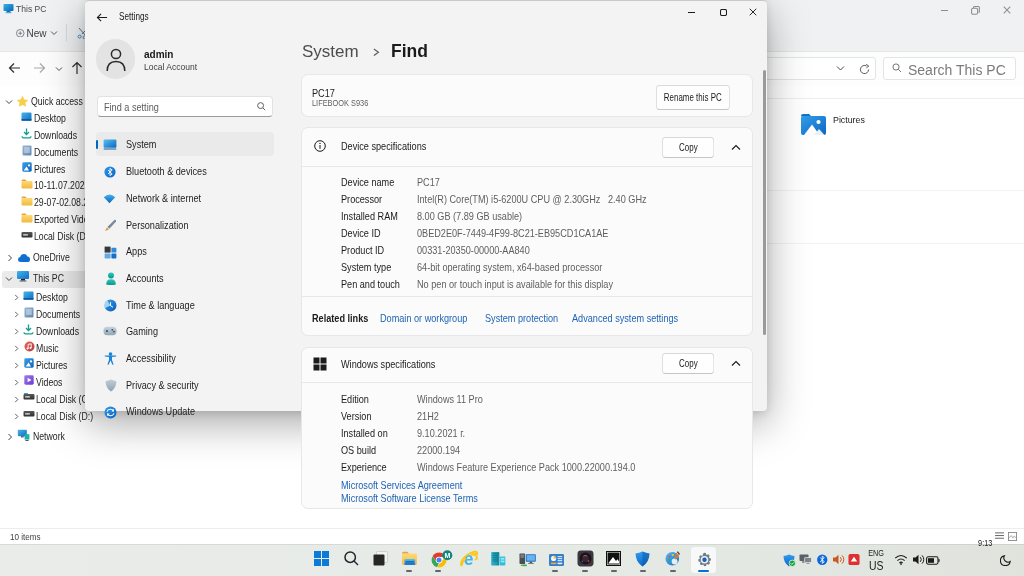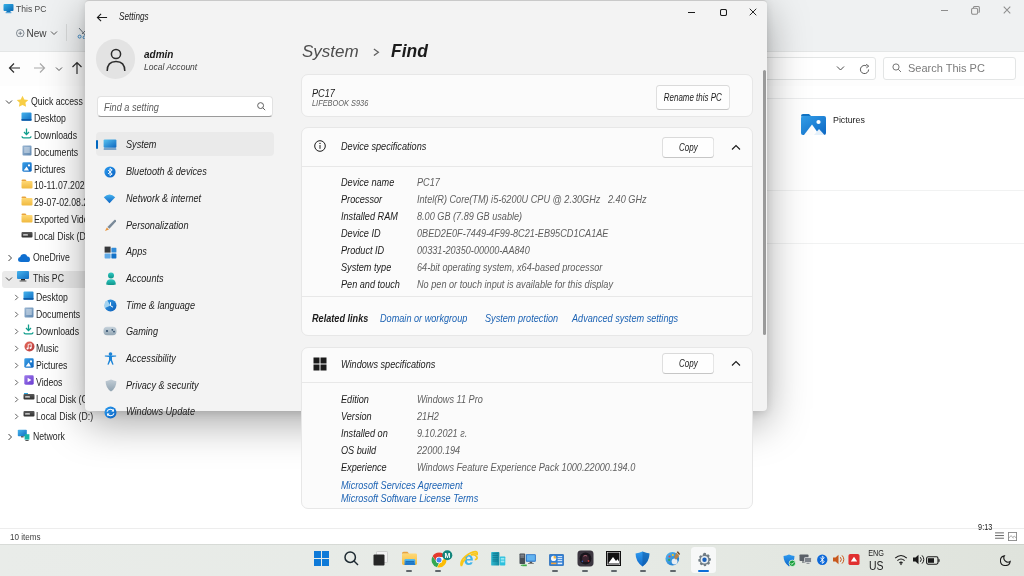--- a/index.html
+++ b/index.html
@@ -79,21 +79,21 @@
   <svg class="abs" style="left:859px;top:63.5px" width="11" height="11" viewBox="0 0 14 14">
     <path d="M12.2 7 A5.2 5.2 0 1 1 9.6 2.5" fill="none" stroke="#4f4f4f" stroke-width="1.2"></path>
     <path d="M9.2 0.4 L12.4 2.7 L9.4 4.9" fill="none" stroke="#4f4f4f" stroke-width="1.2"></path>
   </svg>
 
   <div class="abs" style="left:883px;top:57px;width:133px;height:23px;background:#fff;border:1px solid #e3e5e5;border-radius:3px;"></div>
   <svg class="abs" style="left:892px;top:63px" width="10" height="10" viewBox="0 0 10 10">
     <circle cx="4" cy="4" r="3.1" fill="none" stroke="#767676" stroke-width="1"></circle>
     <path d="M6.3 6.3 L9 9" stroke="#767676" stroke-width="1"></path>
   </svg>
-  <div class="abs txt" style="left:908px;top:61.5px;font-size:11px;color:#7b7b7b;">Search This PC</div>
+  <div class="abs txt" style="left:908px;top:61.5px;font-size:14px;color:#7b7b7b;">Search This PC</div>
 
   <div class="abs" style="left:180px;top:98px;width:844px;height:1px;background:#ecedee;"></div>
   <div class="abs" style="left:180px;top:190px;width:844px;height:1px;background:#f1f2f2;"></div>
   <div class="abs" style="left:180px;top:243px;width:844px;height:1px;background:#f1f2f2;"></div>
 
   <svg class="abs" style="left:800px;top:112px" width="27" height="24" viewBox="0 0 27 24">
     <path d="M1 4 Q1 2 3 2 L9 2 L11.5 4.5 L1 4.5 Z" fill="#1173c4"></path>
     <rect x="1" y="4" width="25" height="19" rx="2" fill="url(#pfold)"></rect>
     <path d="M4 23 L12 12.5 L19.5 23 Z" fill="#fdfdfd"></path>
     <path d="M14 23 L19 17 L24.5 23 Z" fill="#e4f0fa"></path>
@@ -500,28 +500,28 @@
     </svg>
   <svg class="abs" style="left:911.5px;top:553px" width="13" height="13" viewBox="0 0 13 13">
       <path d="M1 4.5 L3.5 4.5 L6.5 1.8 L6.5 11.2 L3.5 8.5 L1 8.5 Z" fill="#1b1b1b"></path>
       <path d="M8.3 4.2 A3.4 3.4 0 0 1 8.3 8.8 M10 2.4 A5.6 5.6 0 0 1 10 10.6" fill="none" stroke="#1b1b1b" stroke-width="1"></path>
     </svg>
   <svg class="abs" style="left:926px;top:554.5px" width="14" height="11" viewBox="0 0 14 11">
       <rect x="0.6" y="1.8" width="11.4" height="7.4" rx="1.6" fill="none" stroke="#1b1b1b" stroke-width="1.1"></rect>
       <rect x="12.4" y="4.2" width="1.2" height="2.6" fill="#1b1b1b"></rect>
       <rect x="2" y="3.2" width="6" height="4.6" fill="#1b1b1b"></rect>
     </svg>
-  <div class="abs txt" style="left:942px;top:522px;width:50px;text-align:right;font-size:8.4px;color:#1b1b1b;"><span class="sxr">9:13</span></div>
+  <div class="abs txt" style="left:942px;top:538px;width:50px;text-align:right;font-size:8.4px;color:#1b1b1b;"><span class="sxr">9:13</span></div>
   <div class="abs txt" style="left:892px;top:560px;width:64px;text-align:center;font-size:8.4px;color:#1b1b1b;margin-top:44px;"><span class="sxr">30.10.2021 г.</span></div>
   <svg class="abs" style="left:1000px;top:554.5px" width="11" height="11" viewBox="0 0 13 13">
       <path d="M5.2 1 A5.8 5.8 0 1 0 12 7.8 A5 5 0 0 1 5.2 1 Z" fill="none" stroke="#1b1b1b" stroke-width="1.3"></path>
     </svg>
 </div>
 
-<div class="abs" id="settings" style="left:85px;top:0;width:682px;height:411px;background:#f3f3f3;border-radius:4px;box-shadow:0 12px 42px rgba(0,0,0,0.35), 0 2px 8px rgba(0,0,0,0.12);border-top:1px solid #c9c9c9;font-style:italic;">
+<div class="abs" id="settings" style="left:85px;top:0;width:682px;height:411px;background:#f3f3f3;border-radius:4px;box-shadow:0 12px 42px rgba(0,0,0,0.35), 0 2px 8px rgba(0,0,0,0.12);border-top:1px solid #c9c9c9;">
 
   <svg class="abs" style="left:10.5px;top:11.2px" width="12" height="11" viewBox="0 0 13 11">
     <path d="M12 5.5 L1.5 5.5 M5.5 1.5 L1.5 5.5 L5.5 9.5" fill="none" stroke="#1b1b1b" stroke-width="1.15"></path>
   </svg>
   <div class="abs txt" style="left:34px;top:9.8px;font-size:10px;color:#1b1b1b;display:inline-block;transform-origin:0 50%;transform:scaleX(0.82);">Settings</div>
   <div class="abs" style="left:603px;top:10.8px;width:7px;height:1.2px;background:#1b1b1b;"></div>
   <svg class="abs" style="left:634.5px;top:7.5px" width="7" height="7" viewBox="0 0 10 10">
     <rect x="0.7" y="0.7" width="8.6" height="8.6" rx="2" fill="none" stroke="#1b1b1b" stroke-width="1.5"></rect>
   </svg>
   <svg class="abs" style="left:663.5px;top:7px" width="8" height="8" viewBox="0 0 11 11">

